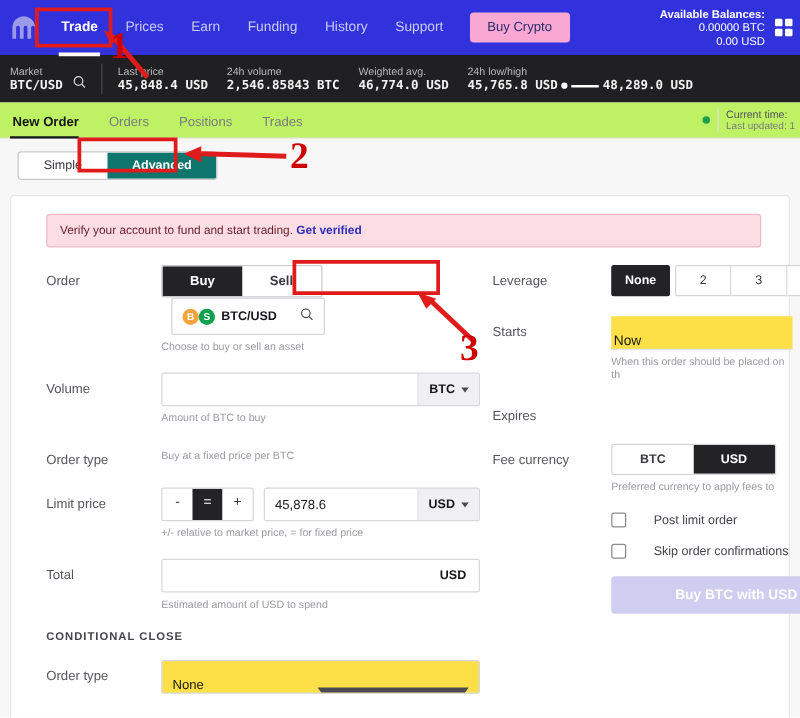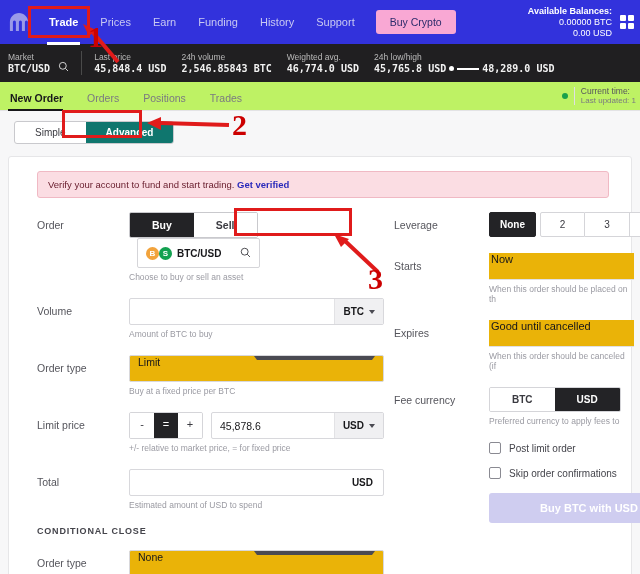--- a/index.html
+++ b/index.html
@@ -134,22 +134,22 @@
     display:flex; align-items:center; gap:5px; padding:0 8px; background:#f0f0f2;
     border-left:1px solid #e2e2e5; font-size:10px; font-weight:bold; color:#17171a; cursor:pointer;
   }
   .unit-plain {
     display:flex; align-items:center; padding:0 10px; font-size:10px; font-weight:bold;
     color:#17171a;
   }
   .caret { width:0;height:0;border-left:3.5px solid transparent;border-right:3.5px solid transparent;border-top:4px solid #4a4a52; }
 
   .selectbox {
-    display:flex; align-items:flex-start; border:1px solid #d8d8dc; border-radius:2px;
-    background:#eab308; height:27px; padding:0 8px; cursor:pointer;
+    display:flex; align-items:flex-end; border:1px solid #d8d8dc; border-radius:2px;
+    background:#fde047; height:27px; padding:0 8px; cursor:pointer;
   }
   .selectbox span { font-size:10.5px; color:#17171a; flex:1; }
   .selectbox.plain { border:none; border-bottom:1px solid #e0e0e3; border-radius:0; padding-left:2px; }
   .selectbox.plain span { font-size:11px; }
 
   .lev-seg { display:inline-flex; }
   .lev-seg > div {
     font-size:10px; padding:6px 0; width:45px; text-align:center; cursor:pointer;
     border:1px solid #d5d5d9; border-left:none; background:#fff; color:#3a3a40;
   }
@@ -159,21 +159,21 @@
   .pm-seg { display:inline-flex; border:1px solid #d5d5d9; border-radius:2px; overflow:hidden; margin-right:8px; }
   .pm-seg > div { width:24px; text-align:center; font-size:11px; padding:5px 0; cursor:pointer; background:#fff; color:#3a3a40;}
   .pm-seg > div.active { background:#232326; color:#fff; }
 
   .fee-seg { display:inline-flex; border:1px solid #d5d5d9; border-radius:2px; overflow:hidden; }
   .fee-seg > div { font-size:10px; font-weight:bold; padding:6px 22px; cursor:pointer; background:#fff; color:#3a3a40;}
   .fee-seg > div.active { background:#232326; color:#fff; }
 
   .cond-title { font-size:9px; font-weight:bold; color:#44444b; letter-spacing:0.8px; margin: 4px 0 14px 0;}
 
-  .chk-row { display:flex; align-items:center; gap:8px; margin-bottom:13px; }
+  .chk-row { display:flex; align-items:center; gap:22px; margin-bottom:13px; }
   .chk { width:12px; height:12px; border:1.5px solid #8a8a92; border-radius:2px; background:#fff; }
   .chk-lbl { font-size:10px; color:#44444b; }
 
   .submit-btn {
     background:#cfcdf0; color:#ffffff; font-size:11px; font-weight:bold;
     text-align:center; padding:9px 0; border-radius:3px; margin-top:14px;
     width: 200px; cursor:pointer; white-space:nowrap;
   }
 
   
@@ -323,24 +323,20 @@
                 <span class="caret"></span>
               </span>
             </div>
             <div class="hint">Amount of BTC to buy</div>
           </div>
         </div>
 
         <div class="row">
           <div class="lbl">Order type</div>
           <div class="fieldwrap">
-            <div class="selectbox">
-              <span>Limit</span>
-              <span class="caret"></span>
-            </div>
             <div class="hint">Buy at a fixed price per BTC</div>
           </div>
         </div>
 
         <div class="row">
           <div class="lbl">Limit price</div>
           <div class="fieldwrap">
             <div style="display:flex;align-items:stretch;">
               <span class="pm-seg">
                 <div>-</div>
@@ -401,26 +397,20 @@
           <div class="fieldwrap">
             <div class="selectbox plain">
               <span>Now</span>
             </div>
             <div class="hint">When this order should be placed on th</div>
           </div>
         </div>
 
         <div class="row">
           <div class="lbl-r">Expires</div>
-          <div class="fieldwrap">
-            <div class="selectbox plain">
-              <span>Good until cancelled</span>
-            </div>
-            <div class="hint">When this order should be canceled (if</div>
-          </div>
         </div>
 
         <div class="row">
           <div class="lbl-r">Fee currency</div>
           <div class="fieldwrap">
             <span class="fee-seg">
               <div>BTC</div>
               <div class="active">USD</div>
             </span>
             <div class="hint">Preferred currency to apply fees to</div>

